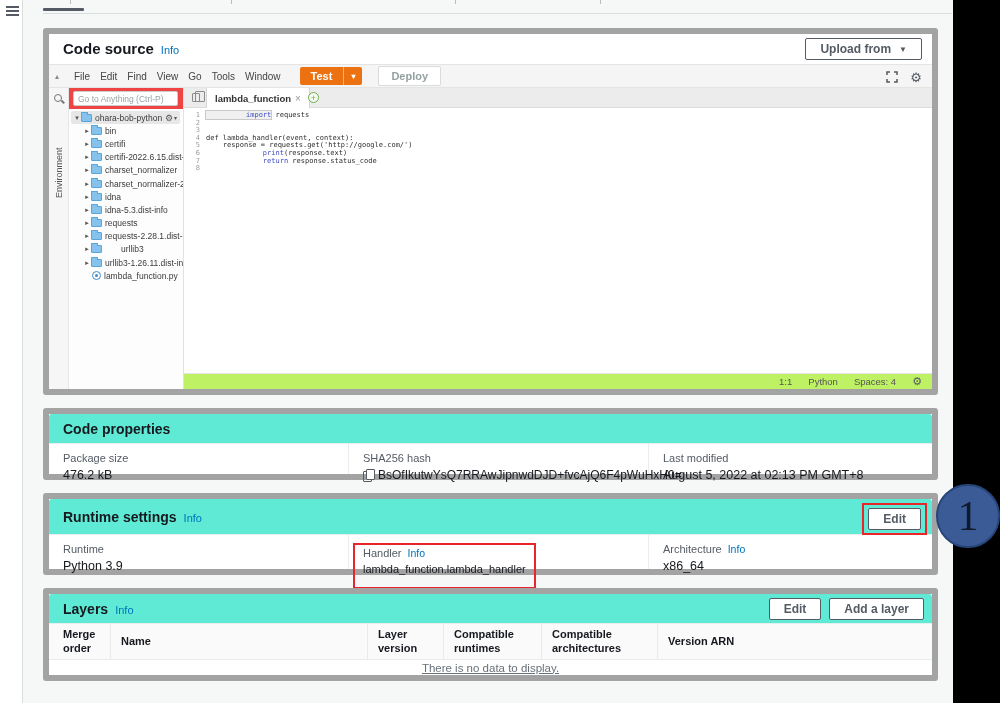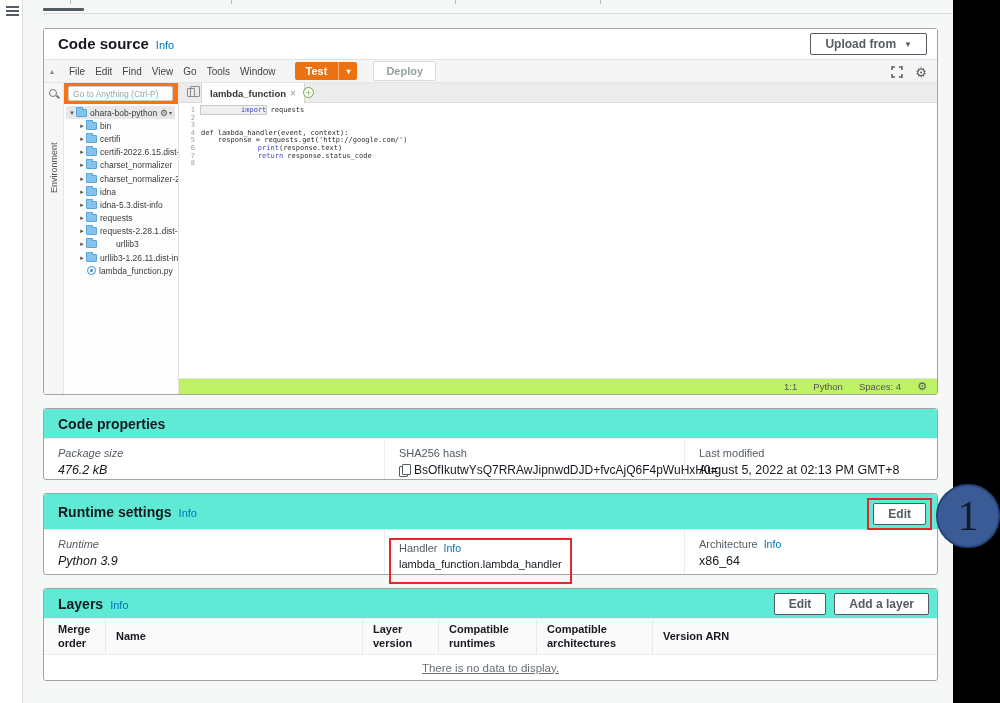--- a/index.html
+++ b/index.html
@@ -12,21 +12,21 @@
   .hamburger span { display:block; height:2px; background:#545b64; margin-bottom:2px; }
 
   .main-bg { position:absolute; left:23px; top:0; width:930px; height:703px; background:#f6f7f7; }
 
   
   .toptab-tick { position:absolute; top:0; width:1px; height:4px; background:#b8bcbc; }
   .toptab-underline { position:absolute; left:43px; top:8px; width:41px; height:3px; background:#545b64; border-radius:1px; }
   .toptab-rule { position:absolute; left:43px; top:13px; width:909px; height:1px; background:#d9dddd; }
 
   
-  .card { position:absolute; background:#fff; border:1px solid #a3a3a3; border-radius:3px; }
+  .card { position:absolute; background:#fff; border:6px solid #a3a3a3; border-radius:3px; }
   .card-title { font-size:15px; font-weight:bold; color:#16191f; }
   .card-title.sm { font-size:14px; }
   .info-link { font-size:11px; color:#0073bb; font-weight:normal; margin-left:7px; cursor:pointer; }
 
   .btn { display:inline-flex; align-items:center; gap:8px; background:#fff; border:1px solid #545b64;
          border-radius:2px; color:#545b64; font-weight:bold; font-size:12px; padding:3px 14px; cursor:pointer; white-space:nowrap; }
   .btn .caret { font-size:8px; }
 
   
   #code-source { left:43px; top:28px; width:895px; height:367px; }
@@ -50,21 +50,21 @@
 
   
   .ide-rail { position:absolute; left:0; top:54px; width:20px; bottom:0; background:#f6f6f6; border-right:1px solid #e6e6e6; }
   .mag-icon { position:absolute; left:5px; top:6px; width:8px; height:8px; border:1.5px solid #777; border-radius:50%; }
   .mag-icon::after { content:""; position:absolute; left:6px; top:6px; width:4px; height:1.5px; background:#777; transform:rotate(45deg); }
   .env-tab { position:absolute; left:0; top:40px; width:20px; height:90px; display:flex; align-items:center; justify-content:center;
              writing-mode:vertical-rl; transform:rotate(180deg); font-size:9px; color:#555; cursor:pointer; }
 
   
   .tree-panel { position:absolute; left:20px; top:54px; width:115px; bottom:0; background:#fdfdfd; border-right:1px solid #e2e2e2; }
-  .search-row { position:absolute; left:0; top:0; width:100%; height:21px; background:#f97316; }
+  .search-row { position:absolute; left:0; top:0; width:100%; height:21px; background:#ef4444; }
   .search-input { position:absolute; left:4px; top:3px; width:105px; height:15px; border:1px solid #ccc; border-radius:2px;
                   font-size:8.5px; color:#333; padding:0 4px; font-family:"Liberation Sans", sans-serif; background:#fff; }
   .search-input::placeholder { color:#9aa5a5; }
   .tree { position:absolute; left:0; top:23px; right:0; bottom:0; overflow:hidden; font-size:8.5px; color:#3a3a3a; }
   .tree-row { display:flex; align-items:center; height:13.2px; white-space:nowrap; overflow:hidden; cursor:pointer; }
   .tree-row .tri { width:8px; font-size:7px; color:#555; flex:0 0 auto; text-align:center; }
   .folder-ico { position:relative; width:11px; height:8px; background:#85c3ec; border:1px solid #5aa5da; border-radius:1px; margin-right:3px; flex:0 0 auto; }
   .folder-ico::before { content:""; position:absolute; left:-1px; top:-3px; width:5px; height:2px; background:#85c3ec; border:1px solid #5aa5da; border-bottom:none; border-radius:1px 1px 0 0; }
   .root-row { background:#e7e7e7; margin:0 3px 0 2px; border-radius:2px; padding-left:2px; }
   .root-gear { margin-left:auto; padding-right:3px; font-size:9px; color:#555; display:flex; align-items:center; gap:1px; }
@@ -106,21 +106,21 @@
   .col-value { font-size:12.5px; color:#16191f; display:flex; align-items:center; gap:5px; }
 
   #code-properties { left:43px; top:408px; width:895px; height:72px; }
   #code-properties .sec-body { top:30px; }
   #runtime-settings { left:43px; top:493px; width:895px; height:82px; }
   #runtime-settings .sec-header { height:36px; }
   #runtime-settings .sec-header .card-title { top:10px; }
   #runtime-settings .sec-body { top:36px; }
   #layers-card { left:43px; top:588px; width:895px; height:93px; }
 
-  .c1 { width:299px;font-style:italic; } .c2 { width:300px;margin-left:41px; } .c3 { flex:1; }
+  .c1 { width:299px; } .c2 { width:300px; } .c3 { flex:1; }
 
   .sha-copy { width:10px; height:12px; position:relative; flex:0 0 auto; cursor:pointer; }
   .sha-copy::before { content:""; position:absolute; left:0; top:2px; width:7px; height:9px; border:1.2px solid #545b64; border-radius:1px; }
   .sha-copy::after { content:""; position:absolute; left:3px; top:0; width:7px; height:9px; border:1.2px solid #545b64; background:#fff; border-radius:1px; }
   #code-properties .c2 .col-value { font-size:12px; }
 
   
   .red-box { border:2px solid #e8252b; }
   #edit-annot { position:absolute; right:5px; top:4px; padding:3px 4px; }
   #handler-annot { display:inline-block; padding:2px 8px 12px 8px; margin-left:-10px; }

